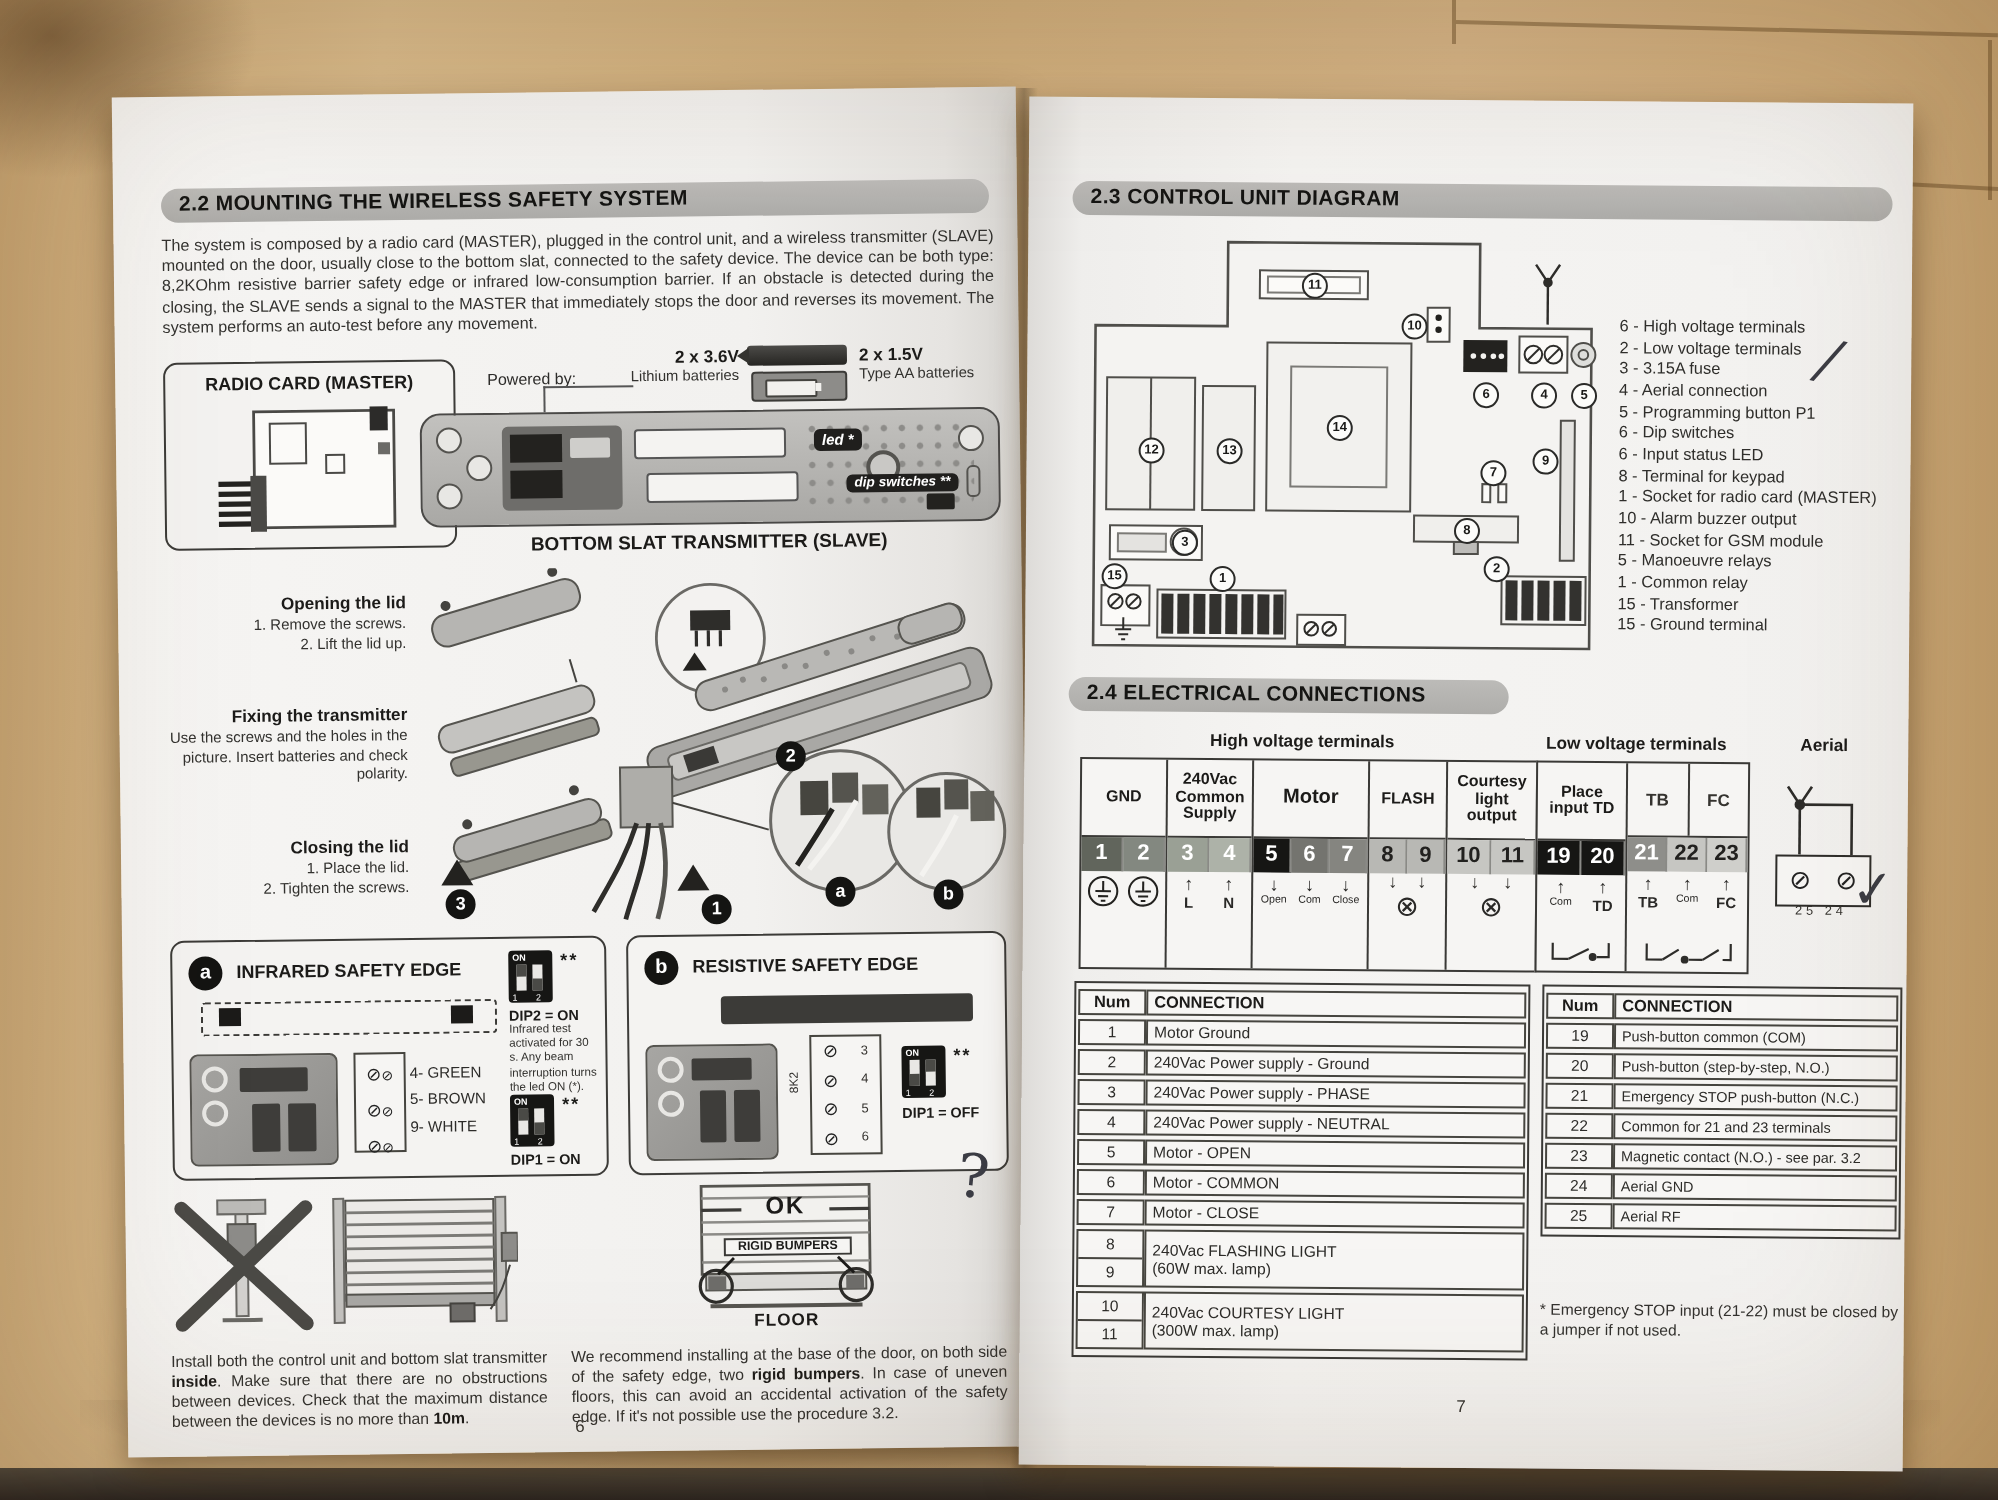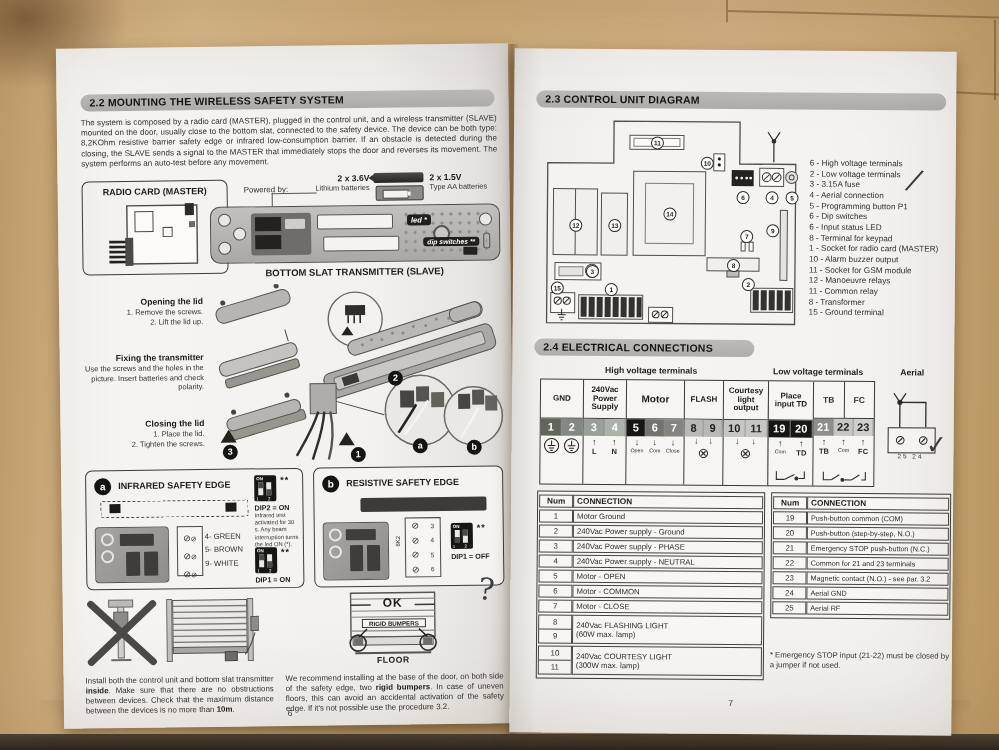--- a/index.html
+++ b/index.html
@@ -525,23 +525,23 @@
       <div class="legend-line">2 - Low voltage terminals</div>
       <div class="legend-line">3 - 3.15A fuse</div>
       <div class="legend-line">4 - Aerial connection</div>
       <div class="legend-line">5 - Programming button P1</div>
       <div class="legend-line">6 - Dip switches</div>
       <div class="legend-line">6 - Input status LED</div>
       <div class="legend-line">8 - Terminal for keypad</div>
       <div class="legend-line">1 - Socket for radio card (MASTER)</div>
       <div class="legend-line">10 - Alarm buzzer output</div>
       <div class="legend-line">11 - Socket for GSM module</div>
-      <div class="legend-line">12 - Manoeuvre relays</div>
-      <div class="legend-line">11 - Common relay</div>
-      <div class="legend-line">8 - Transformer</div>
+      <div class="legend-line">5 - Manoeuvre relays</div>
+      <div class="legend-line">1 - Common relay</div>
+      <div class="legend-line">15 - Transformer</div>
       <div class="legend-line">15 - Ground terminal</div>
     </div>
     <div class="abs handw" style="left:396px;top:112px;font-size:28px;transform:rotate(14deg);font-style:italic;">/</div>
 
     <div class="abs secbar" style="left:22px;top:290px;width:202px;">2.4 ELECTRICAL CONNECTIONS</div>
 
     <div class="abs ctr b" style="left:28px;top:316px;width:222px;font-size:8.6px;">High voltage terminals</div>
     <div class="abs ctr b" style="left:250px;top:316px;width:112px;font-size:8.6px;">Low voltage terminals</div>
     <div class="abs ctr b" style="left:372px;top:316px;width:56px;font-size:8.6px;">Aerial</div>
 
@@ -567,21 +567,21 @@
                 <circle cx="7" cy="7" r="6.2"></circle>
                 <line x1="7" y1="2.6" x2="7" y2="7"></line>
                 <line x1="3.6" y1="7" x2="10.4" y2="7"></line>
                 <line x1="4.8" y1="9.2" x2="9.2" y2="9.2"></line>
                 <line x1="6" y1="11.2" x2="8" y2="11.2"></line>
               </g>
             </svg>
         </div>
       </div>
       <div class="grp" style="width:42px;">
-        <div class="gh">240Vac Power Supply</div>
+        <div class="gh">240Vac Common Supply</div>
         <div class="nrow">
           <div class="ncell c-c" style="width:21px;">3</div>
           <div class="ncell c-d" style="width:21px;">4</div>
         </div>
         <div class="syms">
           <div class="scol">
               <span class="arrow">↑</span>
               <span class="lbl">L</span>
             </div>
           <div class="scol">

